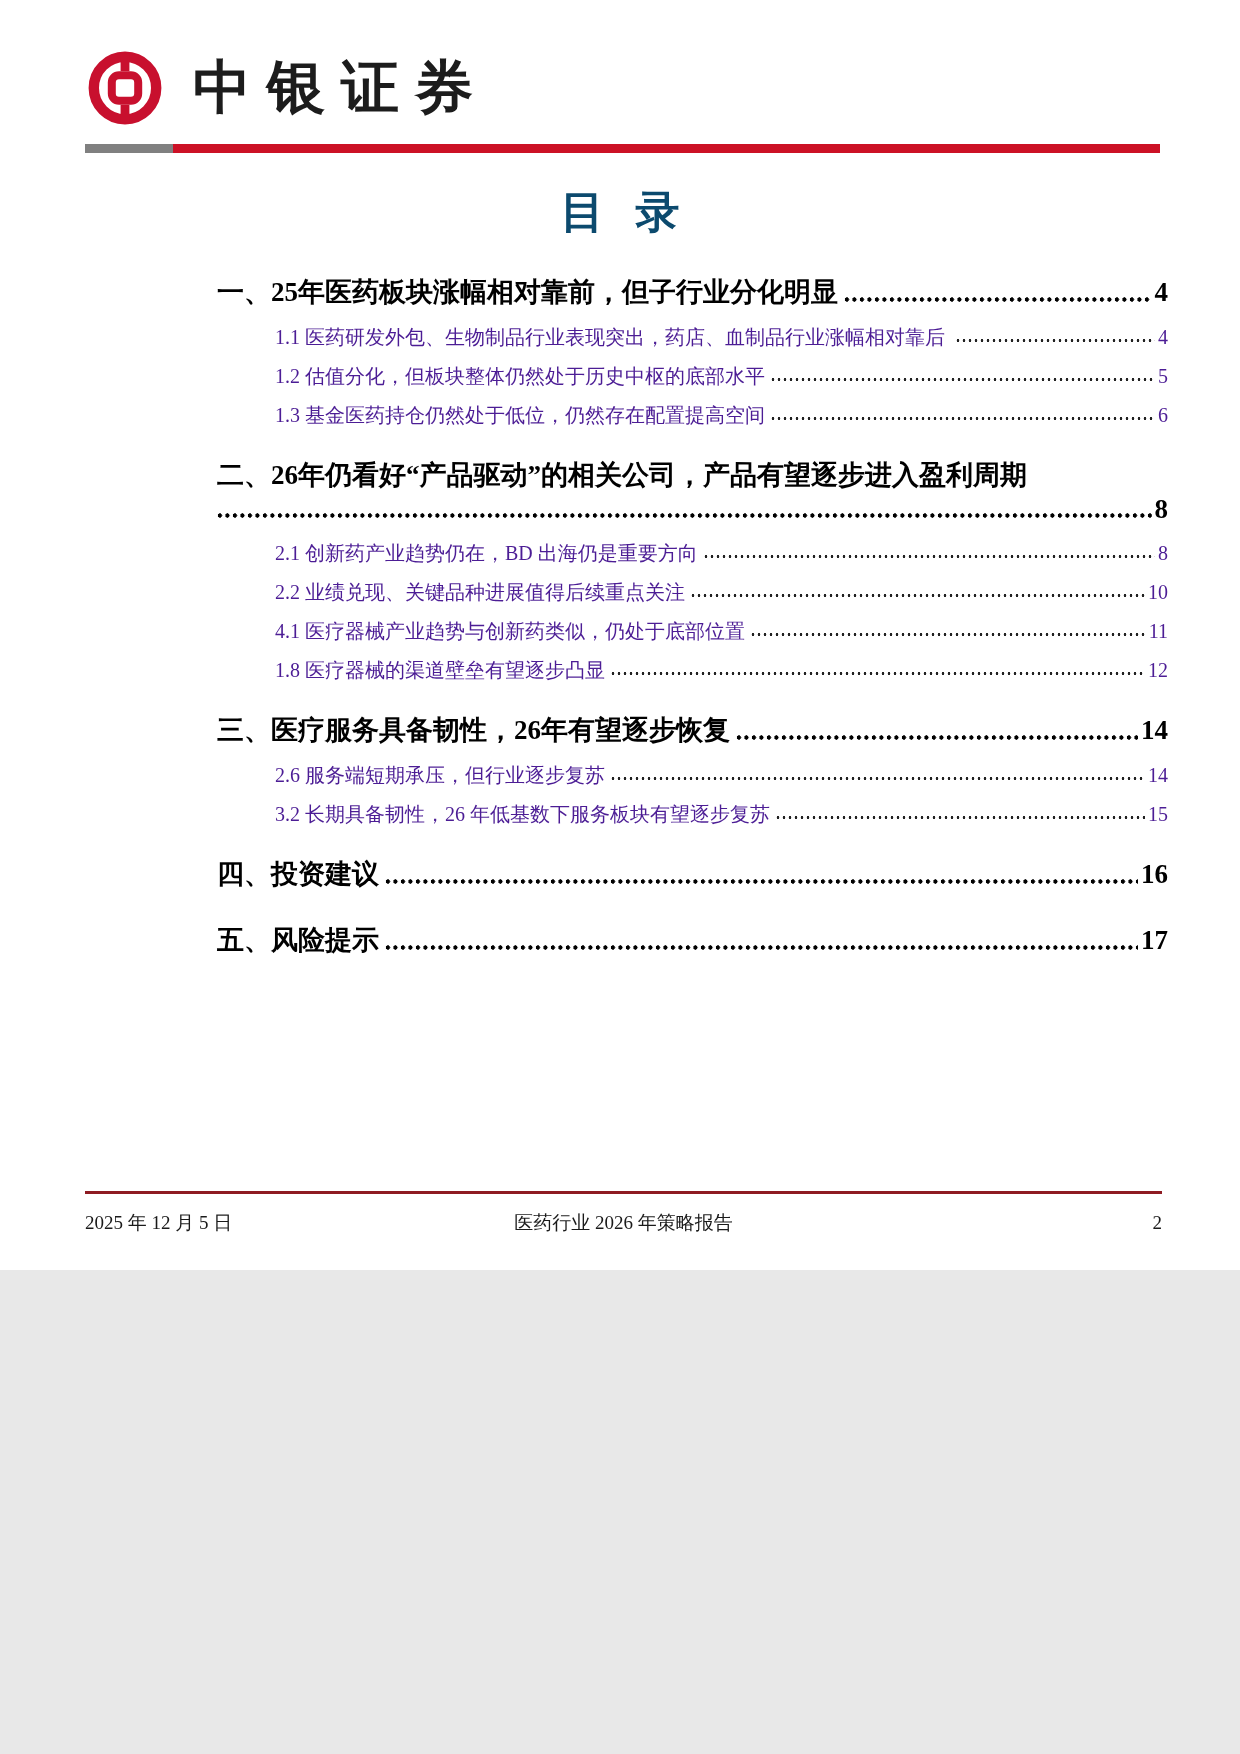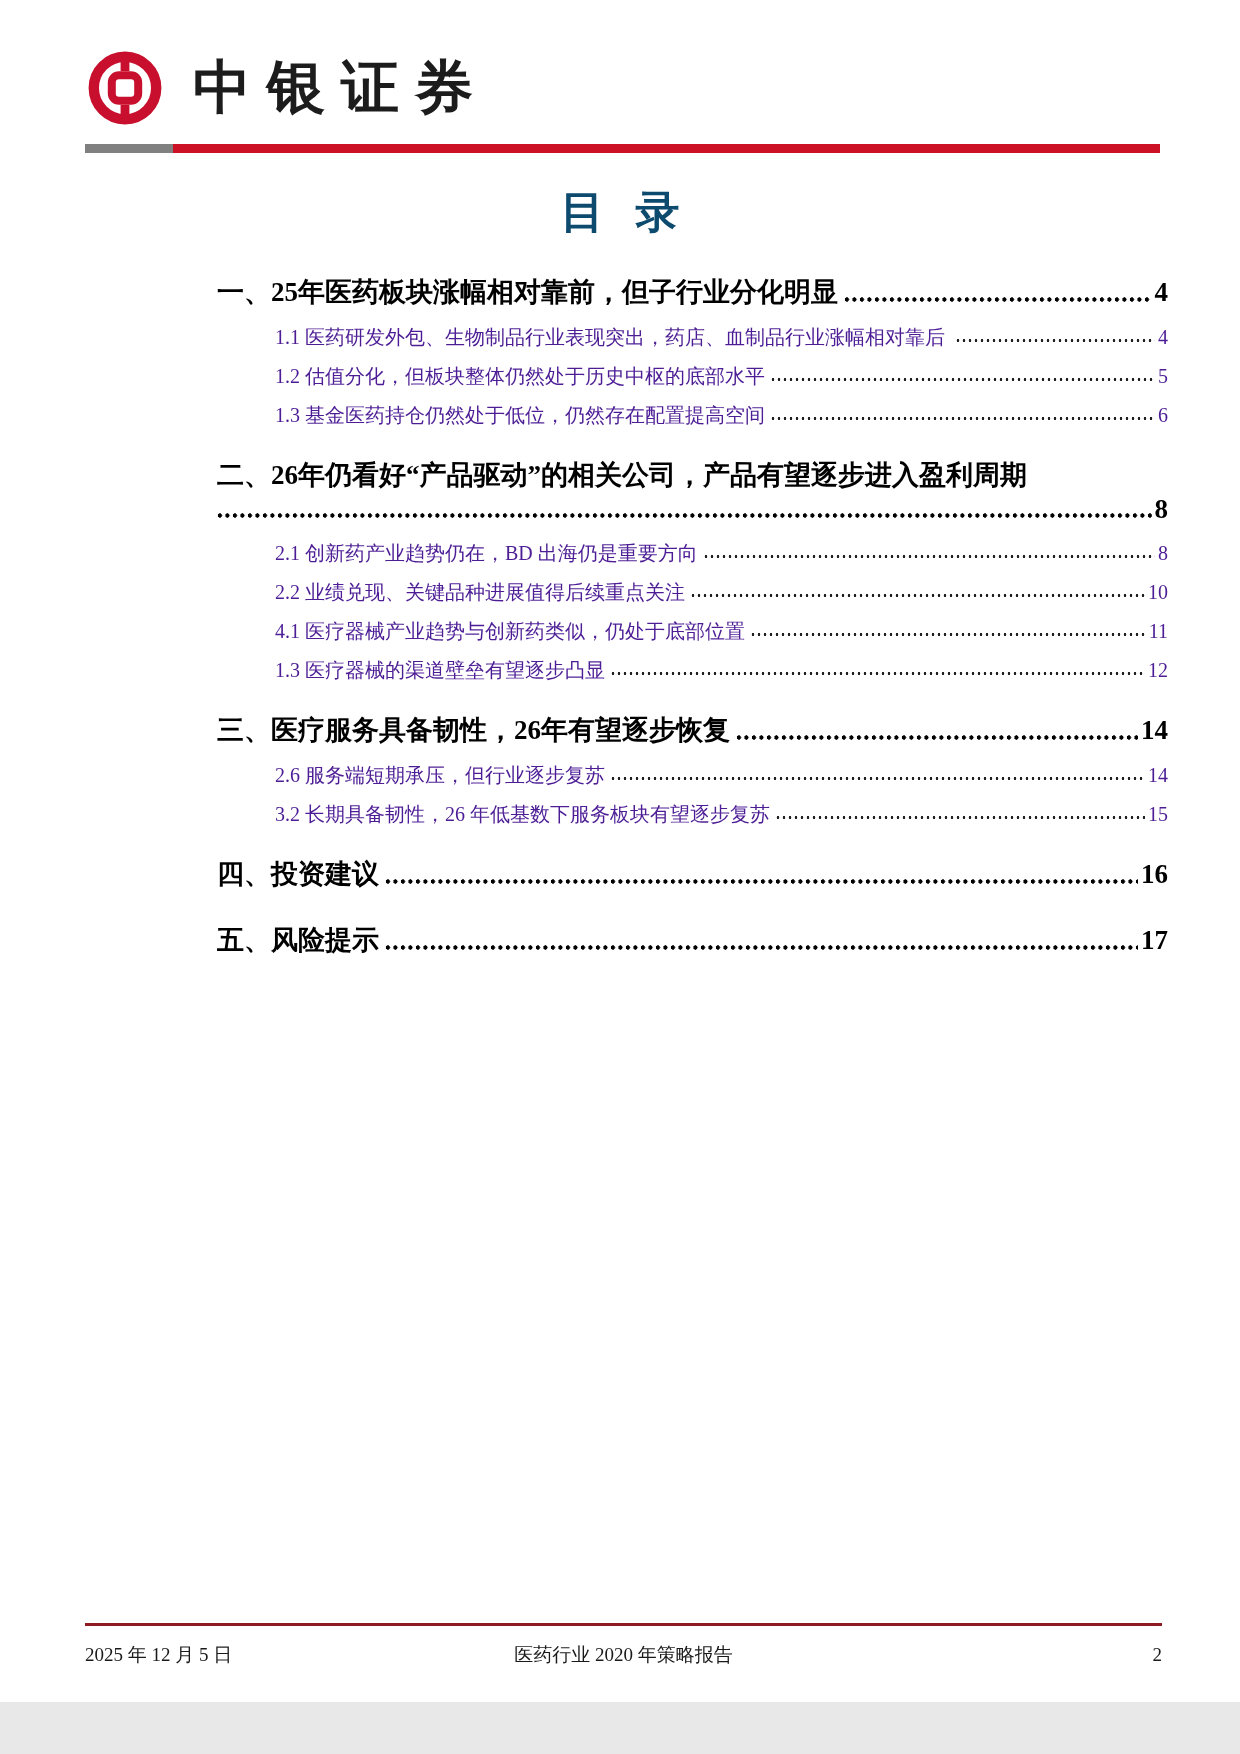--- a/index.html
+++ b/index.html
@@ -1,19 +1,19 @@
 <!DOCTYPE html>
 <html><head>
 <meta charset="utf-8">
 <style>
   * { margin:0; padding:0; box-sizing:border-box; }
   html,body { background:#e8e8e8; }
   .page {
     position:relative;
-    width:1240px; height:1702px;
+    width:1240px; height:1270px;
     margin:0 auto;
     background:#ffffff;
     font-family:"Liberation Serif","DejaVu Serif",serif;
     color:#111;
     overflow:hidden;
   }
   
   .header { padding:46px 80px 0 85px; }
   .brand { display:flex; align-items:center; gap:28px; }
   .brand-logo { width:80px; height:84px; flex:0 0 auto; }
@@ -129,21 +129,21 @@
       <span class="toc-label">2.2 业绩兑现、关键品种进展值得后续重点关注</span>
       <span class="toc-leader"></span>
       <span class="toc-page">10</span>
     </div>
       <div class="toc-item lv2">
       <span class="toc-label">4.1 医疗器械产业趋势与创新药类似，仍处于底部位置</span>
       <span class="toc-leader"></span>
       <span class="toc-page">11</span>
     </div>
       <div class="toc-item lv2">
-      <span class="toc-label">1.3 医疗器械的渠道壁垒有望逐步凸显</span>
+      <span class="toc-label">1.8 医疗器械的渠道壁垒有望逐步凸显</span>
       <span class="toc-leader"></span>
       <span class="toc-page">12</span>
     </div>
       <div class="toc-item lv1">
       <span class="toc-label">三、医疗服务具备韧性，26年有望逐步恢复</span>
       <span class="toc-leader"></span>
       <span class="toc-page">14</span>
     </div>
       <div class="toc-item lv2">
       <span class="toc-label">2.6 服务端短期承压，但行业逐步复苏</span>
@@ -164,18 +164,18 @@
       <span class="toc-label">五、风险提示</span>
       <span class="toc-leader"></span>
       <span class="toc-page">17</span>
     </div>
     </nav>
 
   <footer class="footer">
     <div class="footer-rule" style="background: rgb(142, 27, 34);"></div>
     <div class="footer-row">
       <span class="footer-left">2025 年 12 月 5 日</span>
-      <span class="footer-center">医药行业 2020 年策略报告</span>
+      <span class="footer-center">医药行业 2026 年策略报告</span>
       <span class="footer-right">2</span>
     </div>
   </footer>
 
 </div>
 
 </body></html>

